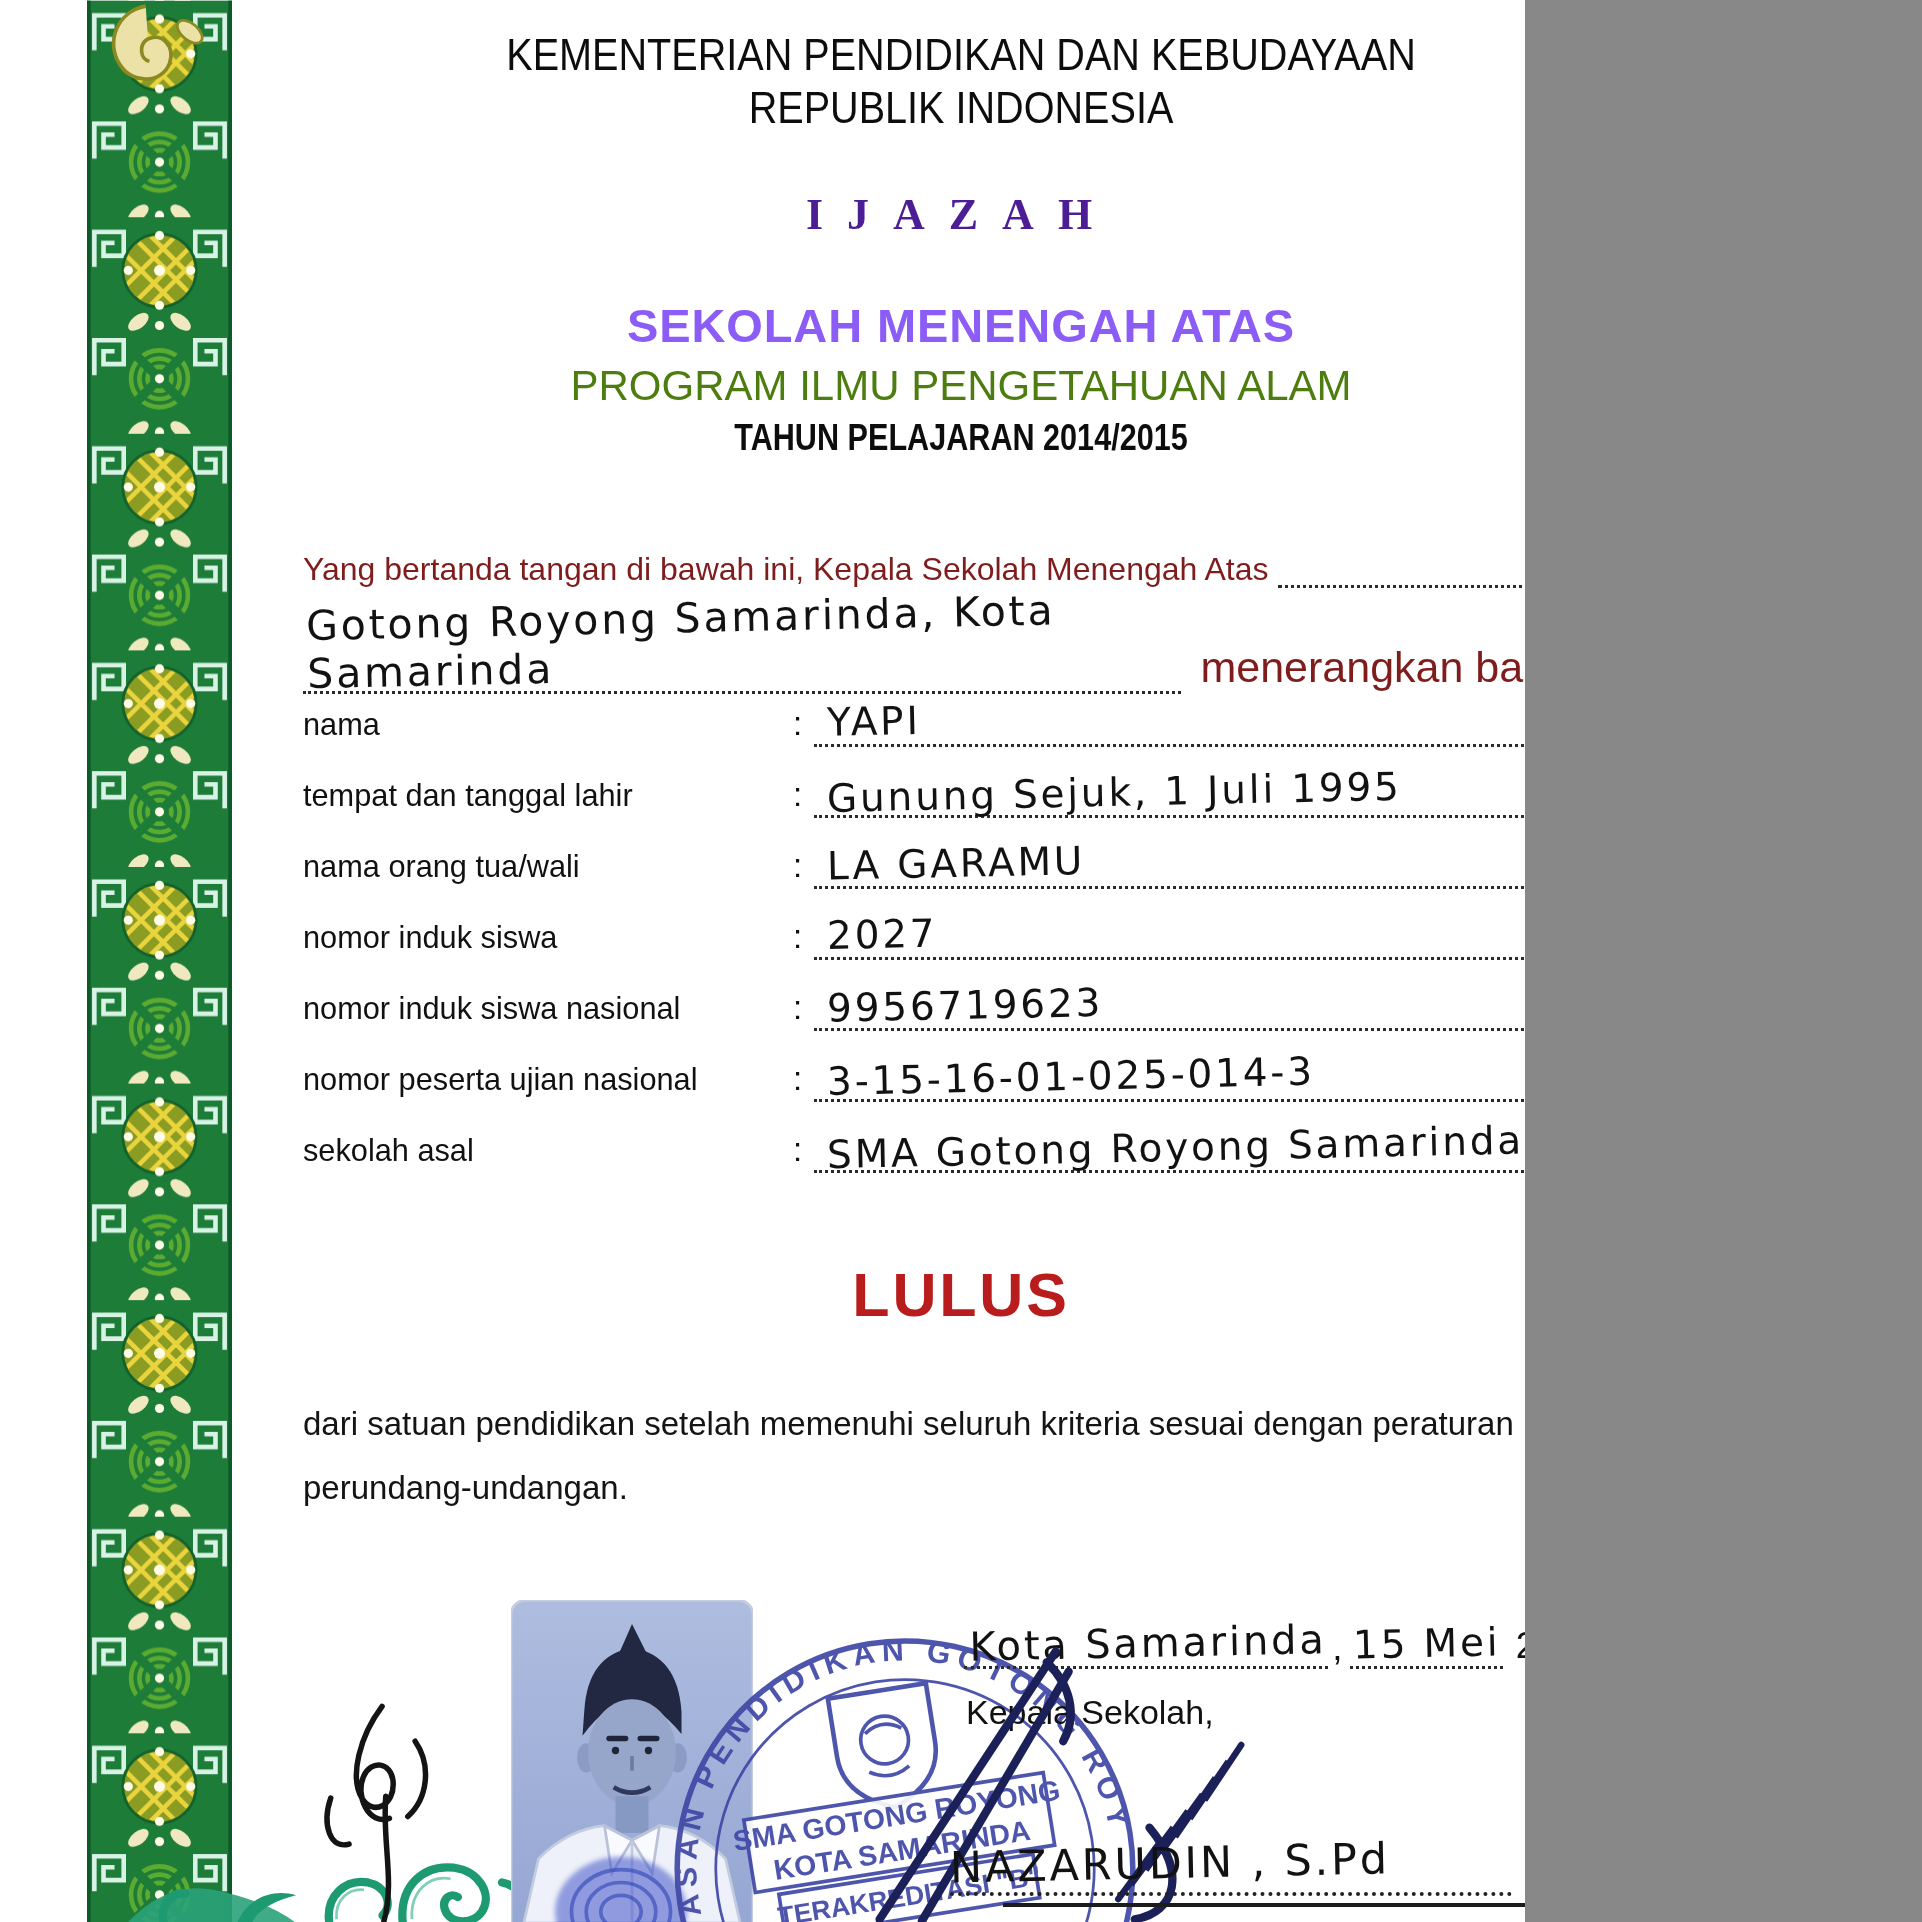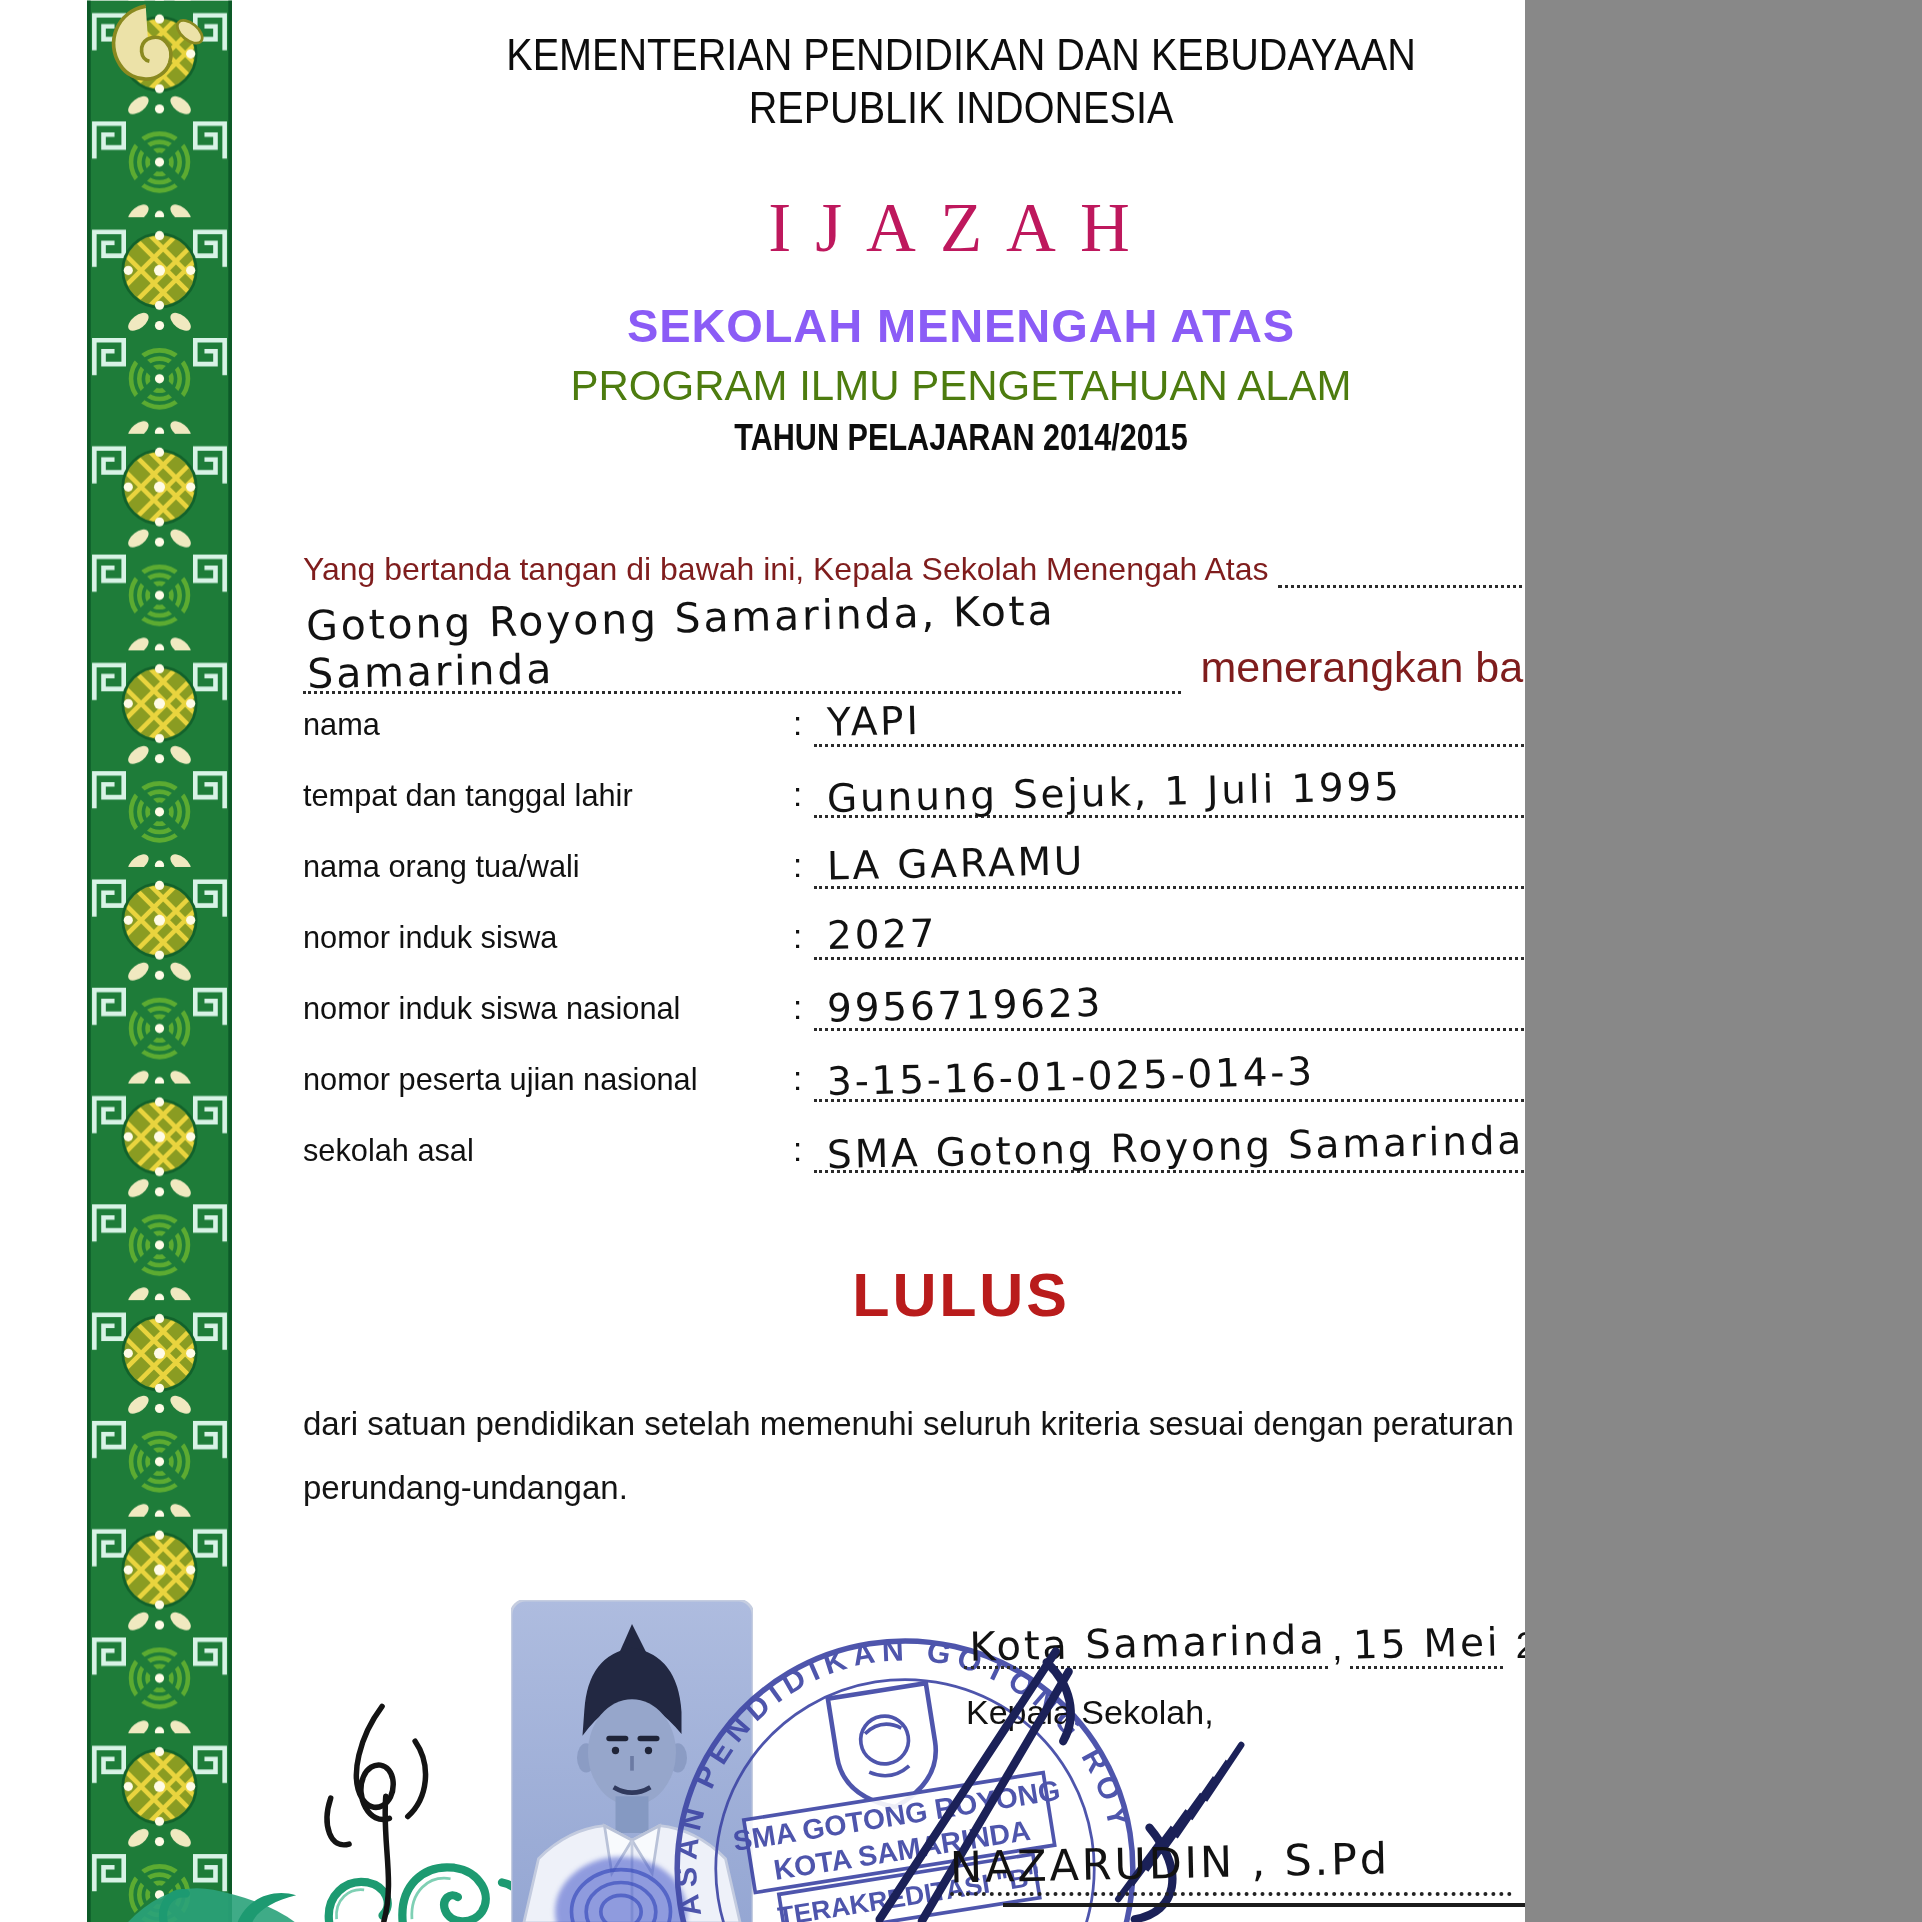--- a/index.html
+++ b/index.html
@@ -5,21 +5,21 @@
   html,body{margin:0;padding:0;background:#888;}
   .page{
     position:relative;width:1525px;height:1923px;background:#ffffff;
     overflow:hidden;font-family:"Liberation Sans",sans-serif;color:#111;
   }
   .abs{position:absolute;}
   .center-block{left:232px;width:1458px;text-align:center;}
   .cond90{transform:scaleX(.9);transform-origin:center;}
   .cond85{transform:scaleX(.85);transform-origin:center;}
   .ministry{font-size:44px;line-height:53px;letter-spacing:0;color:#0d0d0d;}
-  .ijazah{font-family:"Liberation Serif",serif;font-weight:400;font-size:69px;letter-spacing:24px;color:#be185d;}
+  .ijazah{font-family:"Liberation Serif",serif;font-weight:700;font-size:44px;letter-spacing:24px;color:#4c1d95;}
   .school-level{font-size:47px;font-weight:700;color:#8b5cf6;letter-spacing:0.9px;}
   .program{font-size:42px;color:#4d7c0f;}
   .year{font-size:36px;font-weight:700;color:#0d0d0d;}
   .bodytext{font-size:32px;color:#7f1d1d;}
   .row{display:flex;align-items:flex-end;}
   .dots-fill{flex:1;border-bottom:3.7px dotted #2b2b2b;height:5.5px;margin-left:9.2px;}
   .dotted-under{border-bottom:3.7px dotted #2b2b2b;}
   .hand{
     font-family:"DejaVu Sans",sans-serif;color:#121212;display:inline-block;
     transform:rotate(-1.2deg);letter-spacing:2.8px;

